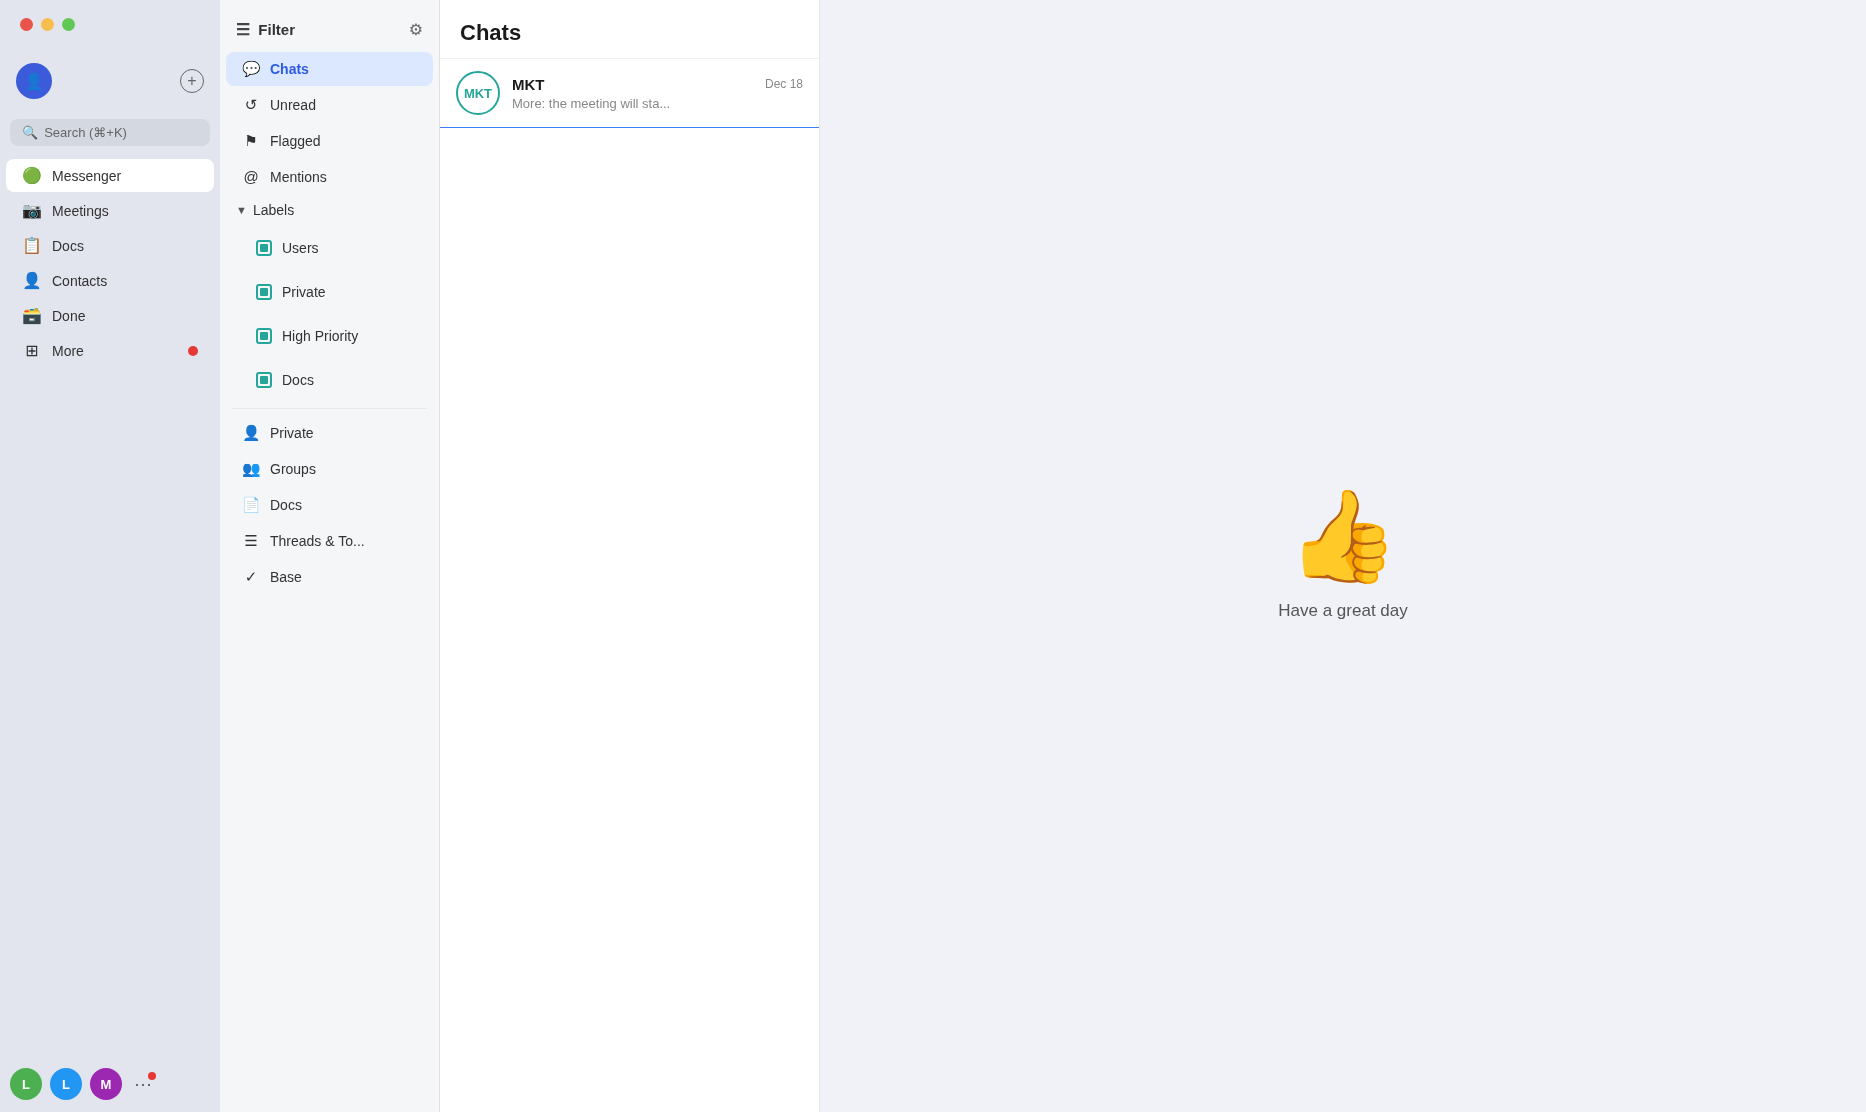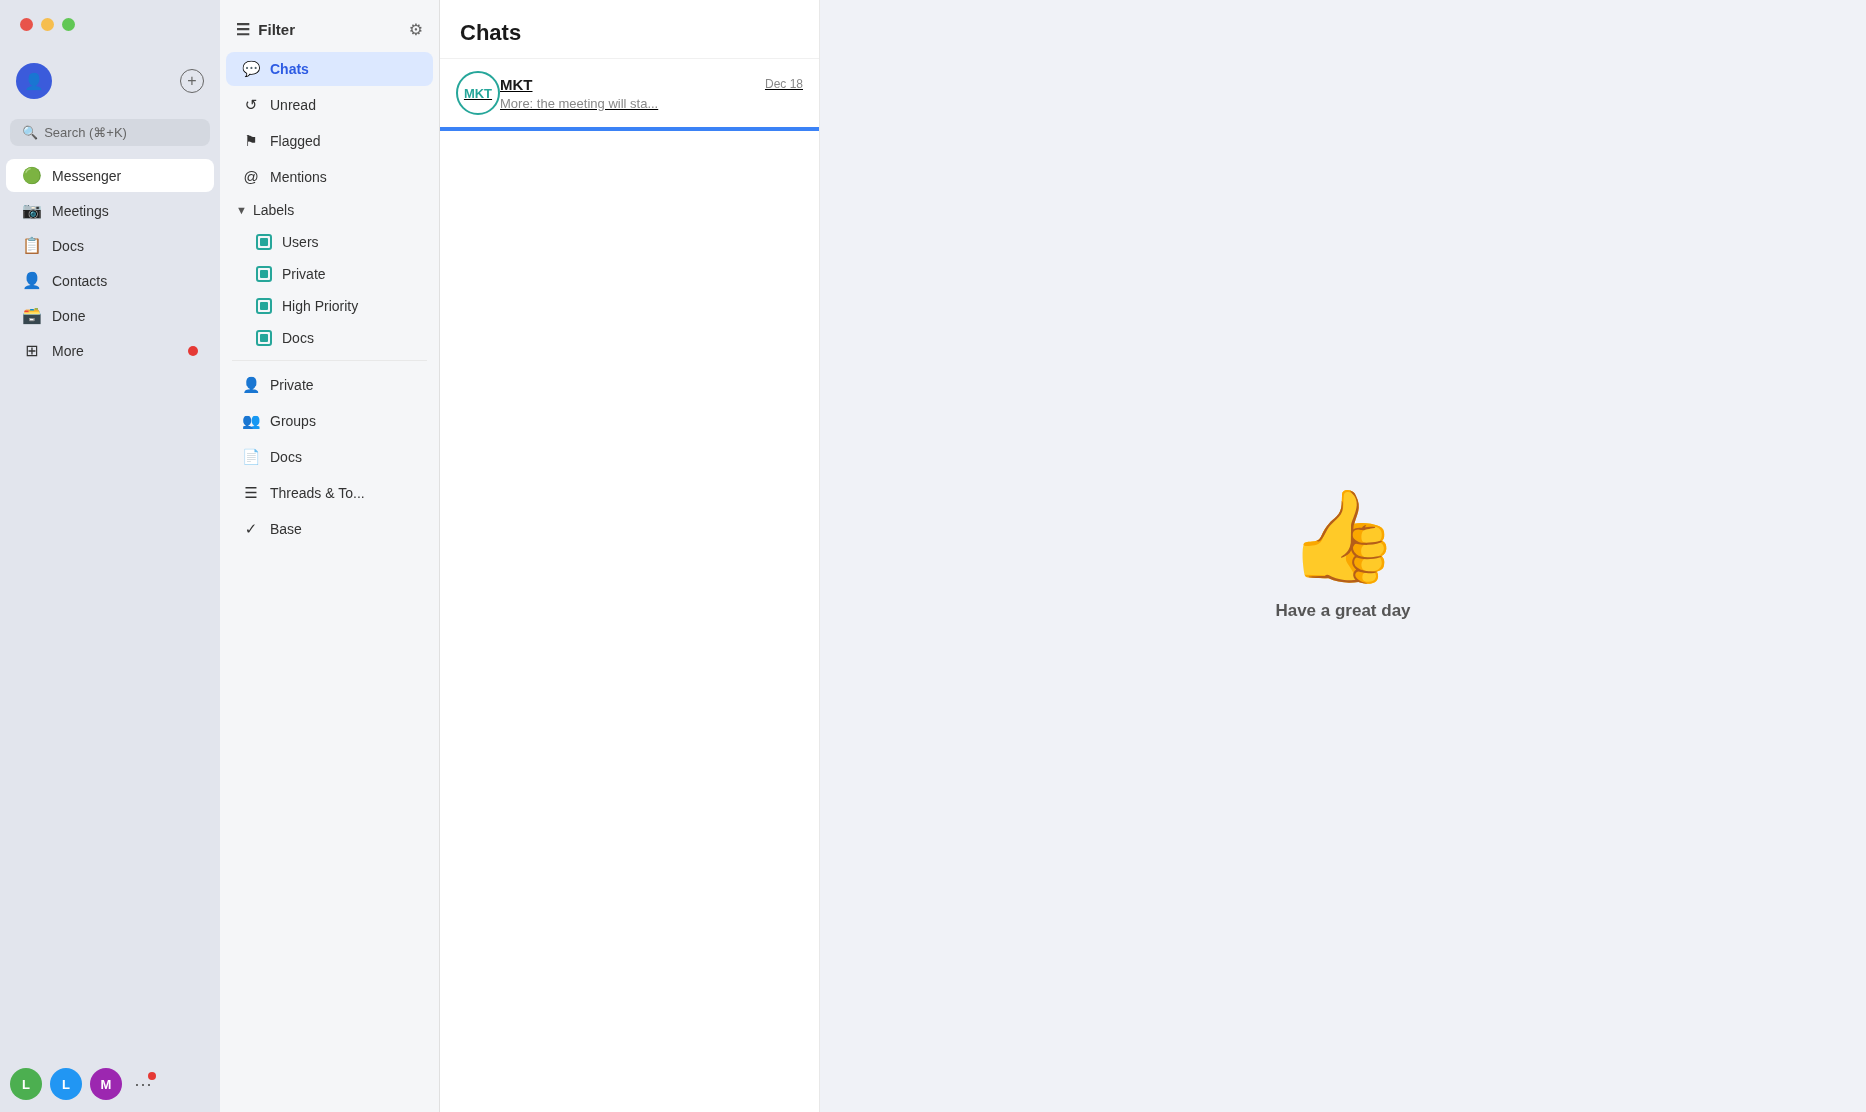--- a/index.html
+++ b/index.html
@@ -259,21 +259,21 @@
       font-size: 11px;
       color: #555;
     }
 
     .label-item {
       display: flex;
       padding: 7px 16px 7px 30px;
       gap: 10px;
       cursor: pointer;
       border-radius: 8px;
-      margin: 1px 6px;
+      margin: 7px 6px;
       color: #333;
       font-size: 14px;
     }
 
     .label-icon {
       width: 16px;
       height: 16px;
       border: 2px solid #26a69a;
       border-radius: 3px;
       display: flex;
@@ -304,23 +304,23 @@
       font-size: 22px;
       font-weight: 700;
       color: #1a1a1a;
       border-bottom: 1px solid #f0f0f0;
     }
 
     .chat-item {
       display: flex;
       align-items: center;
       padding: 12px 16px;
-      cursor: pointer;
-      border-bottom: 4px solid #3b82f6;
-      text-decoration: underline;
+      gap: 12px;
+      cursor: pointer;
+      border-bottom: 1px solid #3b82f6;
     }
 
     .chat-avatar {
       width: 44px;
       height: 44px;
       border-radius: 50%;
       border: 2px solid #26a69a;
       display: flex;
       align-items: center;
       justify-content: center;
@@ -373,21 +373,21 @@
     }
 
     .thumbs-up {
       font-size: 90px;
       line-height: 1;
     }
 
     .great-day-text {
       font-size: 17px;
       color: #555;
-      font-weight: 700;
+      font-weight: 400;
     }
 
     
     .nav-sidebar::-webkit-scrollbar { width: 4px; }
 
     
     .section-divider {
       height: 1px;
       background: #e8e8e8;
       margin: 6px 12px;

